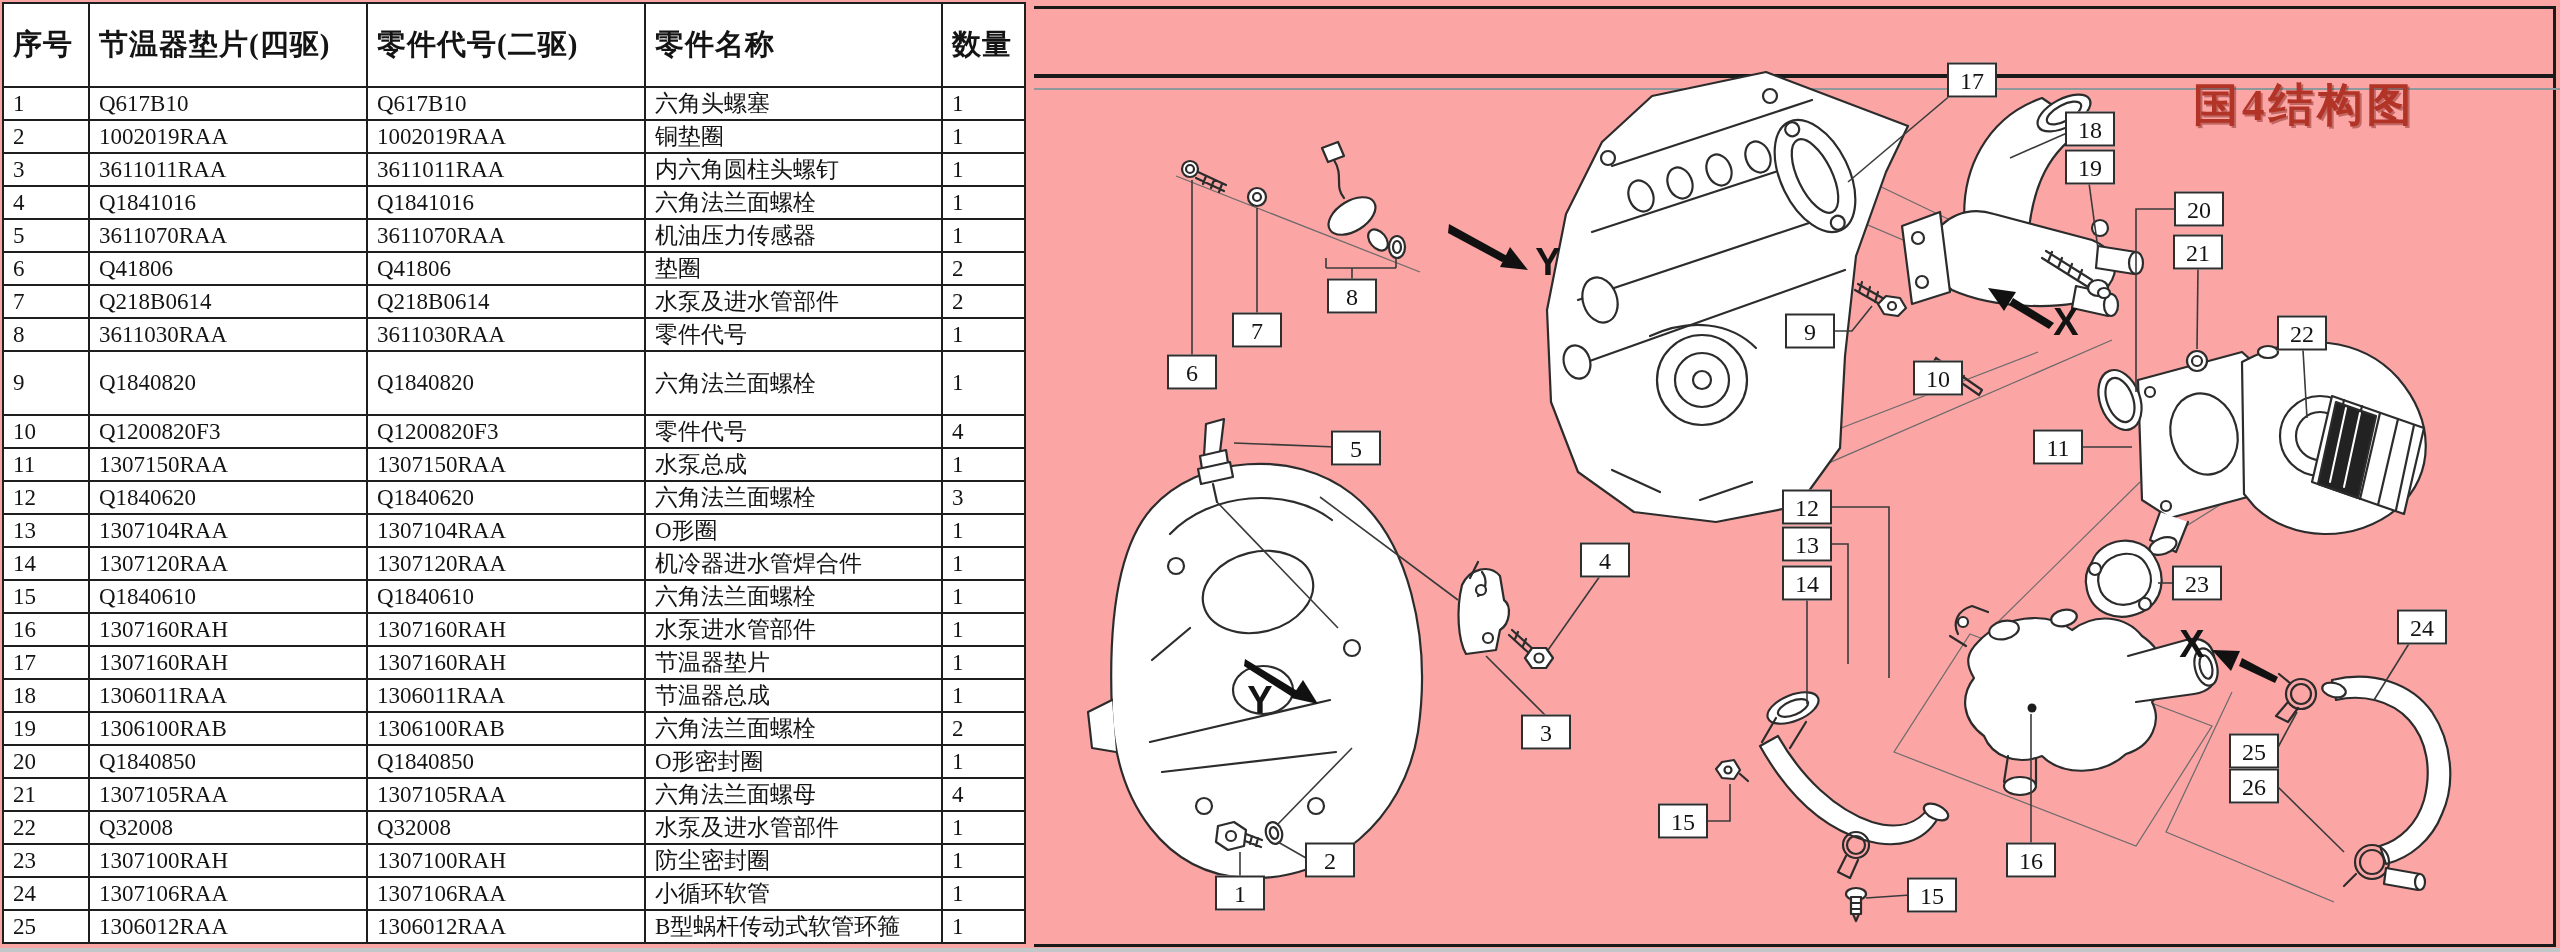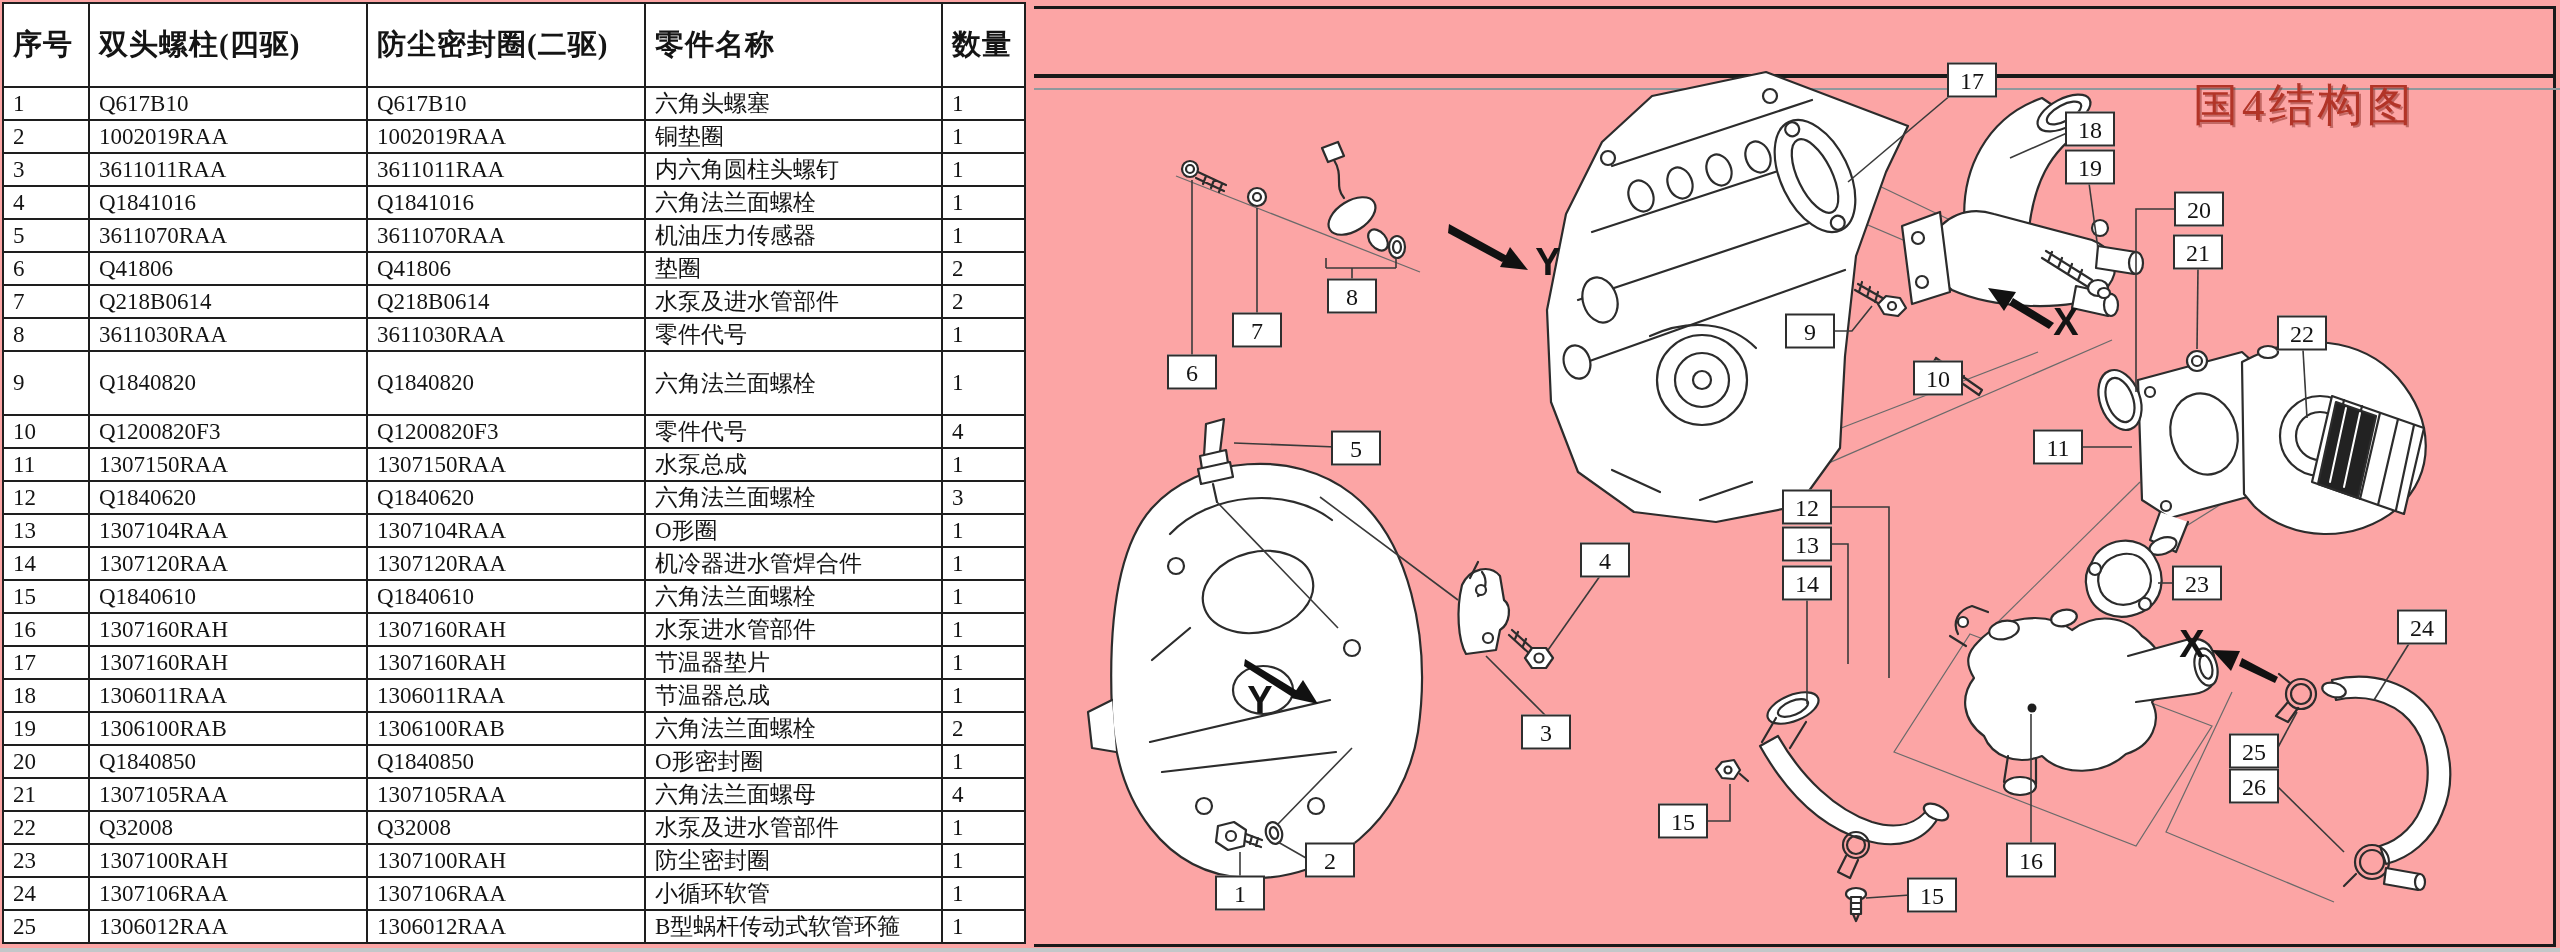--- a/index.html
+++ b/index.html
@@ -12,21 +12,21 @@
          overflow:hidden;text-align:left;vertical-align:middle}
   .parts-table thead th{height:82px;font-size:29px;font-weight:600;letter-spacing:1px}
   .parts-table tbody td{height:31px;font-size:23px;font-weight:400}
   .parts-table tbody tr:nth-child(9) td{height:62px}
 
   
   .hline,.vline{position:absolute;background:#1a1a1a}
   .grayline{position:absolute;background:#90989c}
   .bottom-strip{position:absolute;left:0;top:948px;width:2560px;height:4px;background:#c3c7c9}
   .diagram-title{position:absolute;left:1047px;top:14px;font-size:31px;font-weight:700;letter-spacing:1px}
-  .stamp{position:absolute;left:2193px;top:83px;font-size:45px;font-weight:400;letter-spacing:4px;
+  .stamp{position:absolute;left:2193px;top:83px;font-size:45px;font-weight:700;letter-spacing:4px;
          text-shadow:2px 2px 0 rgba(124,31,22,.45);line-height:1}
 
   
   svg.art{position:absolute;left:0;top:0}
   .callout{position:absolute;width:46px;height:31px;border:2px solid #2e2e2e;background:#fff;
          display:flex;align-items:center;justify-content:center;font-size:24px;line-height:1;
          transform:translate(-50%,-50%)}
   .view-label{position:absolute;transform:translate(-50%,-50%);font-size:38px;font-weight:700;
          font-family:"Liberation Sans","DejaVu Sans",sans-serif}
 </style>
@@ -39,22 +39,22 @@
     <colgroup>
       <col style="width:86px">
         <col style="width:278px">
         <col style="width:278px">
         <col style="width:297px">
         <col style="width:83px">
     </colgroup>
     <thead>
       <tr>
         <th>序号</th>
-        <th>双头螺柱(四驱)</th>
-        <th>防尘密封圈(二驱)</th>
+        <th>节温器垫片(四驱)</th>
+        <th>零件代号(二驱)</th>
         <th>零件名称</th>
         <th>数量</th>
       </tr>
     </thead>
     <tbody>
         <tr>
           <td>1</td>
           <td>Q617B10</td>
           <td>Q617B10</td>
           <td>六角头螺塞</td>

